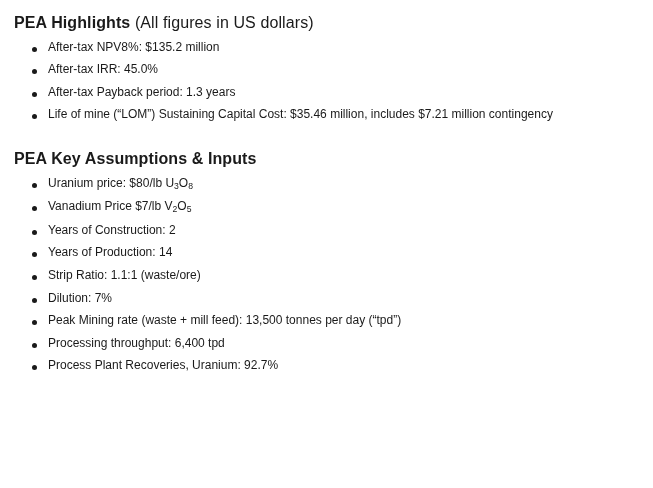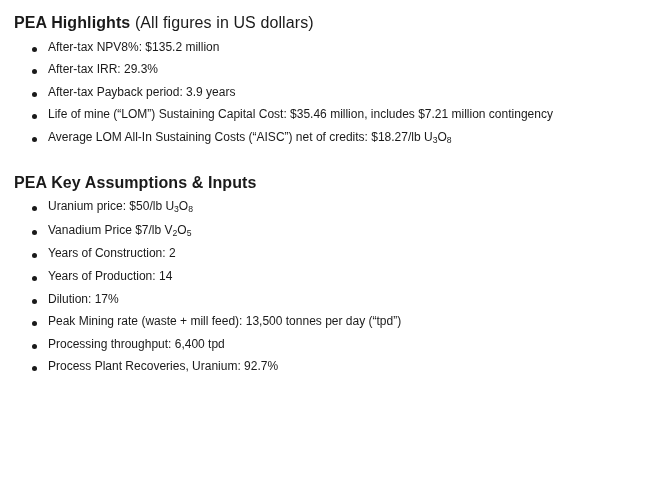--- a/index.html
+++ b/index.html
@@ -61,34 +61,34 @@
 <body>
 
 <div class="page">
 
   <div class="section-heading">
     <span>PEA Highlights</span><span class="normal"> (All figures in US dollars)</span>
   </div>
 
   <ul class="bullets" id="highlights-list">
       <li><span>After-tax NPV8%:  $135.2 million</span></li>
-      <li><span>After-tax IRR:  29.3%</span></li>
-      <li><span>After-tax Payback period:  3.9 years</span></li>
+      <li><span>After-tax IRR:  45.0%</span></li>
+      <li><span>After-tax Payback period:  1.3 years</span></li>
       <li><span>Life of mine (“LOM”) Sustaining Capital Cost: $35.46 million, includes $7.21 million contingency</span></li>
-      <li><span>Average LOM All-In Sustaining Costs (“AISC”) net of credits:  $18.27/lb U</span><span class="sub">3</span><span>O</span><span class="sub">8</span></li>
     </ul>
 
   <div class="gap-1"></div>
 
   <div class="section-heading">PEA Key Assumptions &amp; Inputs</div>
 
   <ul class="bullets" id="assumptions-list">
-      <li><span>Uranium price:  $50/lb U</span><span class="sub">3</span><span>O</span><span class="sub">8</span></li>
+      <li><span>Uranium price:  $80/lb U</span><span class="sub">3</span><span>O</span><span class="sub">8</span></li>
       <li><span>Vanadium Price $7/lb V</span><span class="sub">2</span><span>O</span><span class="sub">5</span></li>
       <li><span>Years of Construction:  2</span></li>
       <li><span>Years of Production:  14</span></li>
-      <li><span>Dilution: 17%</span></li>
+      <li><span>Strip Ratio: 1.1:1 (waste/ore)</span></li>
+      <li><span>Dilution: 7%</span></li>
       <li><span>Peak Mining rate (waste + mill feed):  13,500 tonnes per day (“tpd”)</span></li>
       <li><span>Processing throughput: 6,400 tpd</span></li>
       <li><span>Process Plant Recoveries, Uranium: 92.7%</span></li>
     </ul>
 
 </div>
 
 </body></html>

